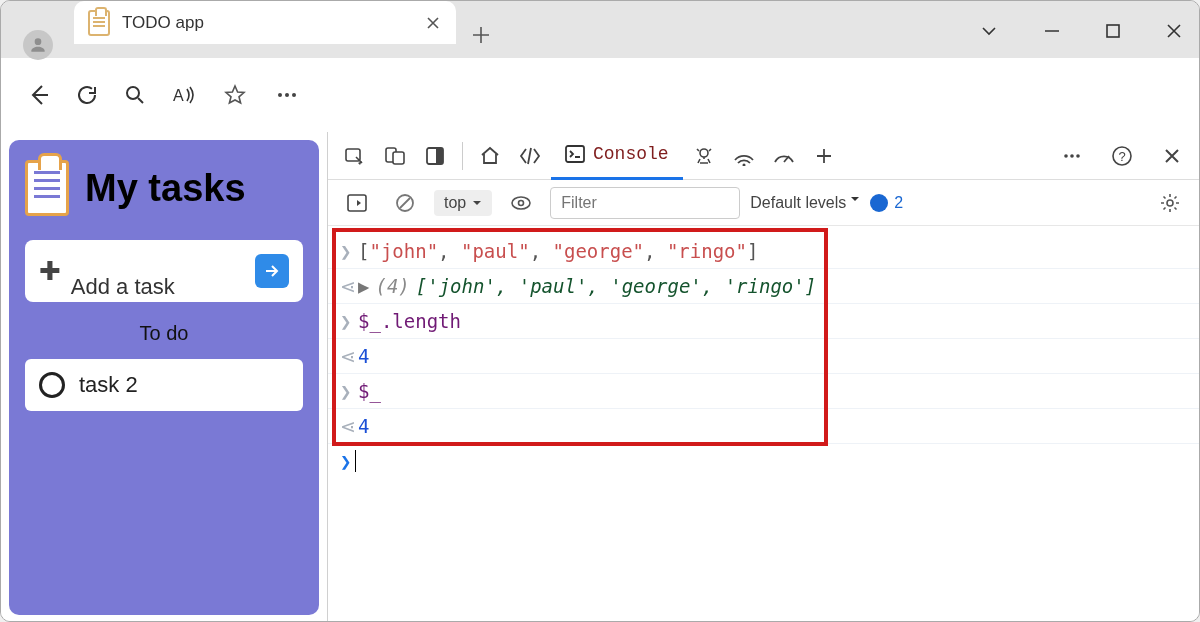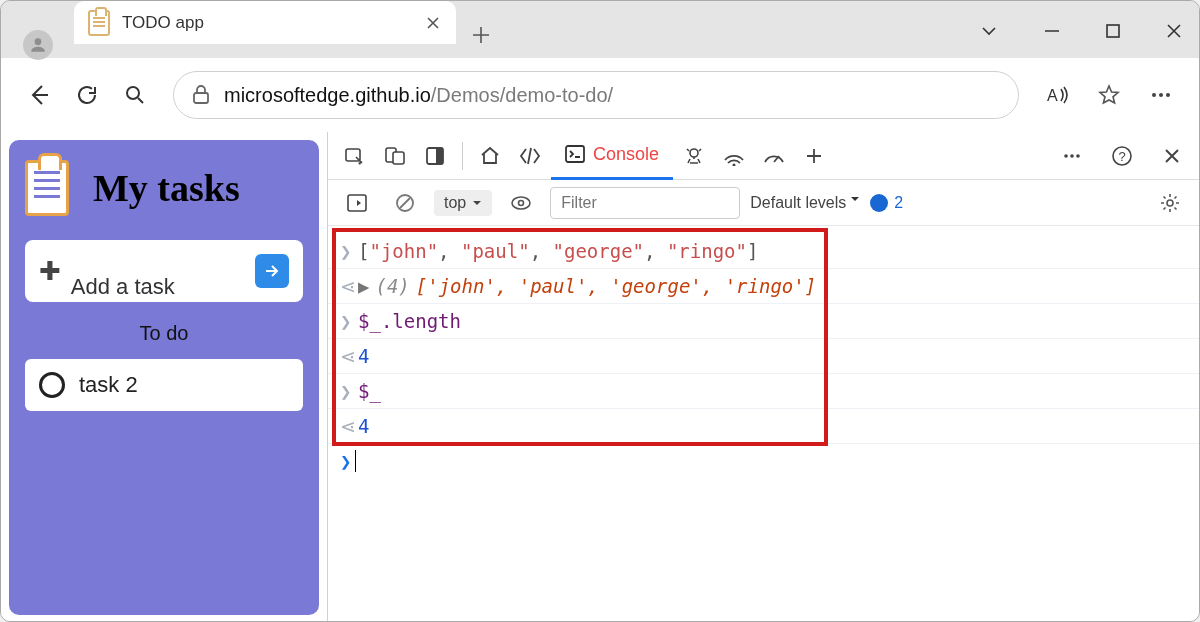--- a/index.html
+++ b/index.html
@@ -24,38 +24,38 @@
   .urlbar{flex:1;height:48px;border:1px solid #d0d0d0;border-radius:24px;background:#fff;display:flex;align-items:center;padding:0 18px;margin:0 12px;}
   .lock{color:#666;margin-right:14px;}
   .url{font-size:20px;color:#111;}
   .url .path{color:#7a7a7a;}
   .rightbtns{display:flex;align-items:center;gap:8px;}
   
   .content{display:flex;height:calc(622px - 57px - 74px);}
   
   .webapp{width:326px;background:#fff;padding:8px 8px 8px 8px;}
   .panel{background:#7a79d5;border-radius:10px;height:100%;padding:20px 16px 16px 16px;overflow:hidden;}
-  .apptitle{display:flex;align-items:center;gap:24px;margin-bottom:24px;font-family:Liberation Serif, serif;}
+  .apptitle{display:flex;align-items:center;gap:16px;margin-bottom:24px;}
   .clip{width:44px;height:56px;background:#fff;border:3px solid #e6a34a;border-radius:4px;position:relative;}
   .clip::before{content:"";position:absolute;top:-10px;left:10px;width:18px;height:14px;border:3px solid #e6a34a;border-bottom:none;border-radius:6px 6px 0 0;background:#fff;}
   .clip::after{content:"";position:absolute;top:8px;left:6px;width:26px;height:3px;background:#7a79d5;box-shadow:0 8px 0 #7a79d5,0 16px 0 #7a79d5,0 24px 0 #7a79d5;}
   .apptitle h1{font-size:38px;font-weight:800;color:#000;}
   .addrow{background:#fff;border-radius:8px;height:62px;display:flex;align-items:center;padding:0 14px;margin-bottom:20px;}
   .addrow .plus{font-size:26px;color:#444;margin-right:10px;}
   .addrow span.lbl{font-size:22px;color:#333;flex:1;margin-top:32px;}
   .addbtn{width:34px;height:34px;background:#2f8be8;border-radius:6px;display:flex;align-items:center;justify-content:center;color:#fff;}
   .section{text-align:center;font-size:20px;color:#111;margin:8px 0 14px 0;}
   .task{background:#fff;border-radius:6px;height:52px;display:flex;align-items:center;padding:0 14px;margin-bottom:12px;font-size:22px;color:#222;}
   .task .circle{width:26px;height:26px;border:3px solid #222;border-radius:50%;margin-right:14px;}
   
   .devtools{flex:1;background:#fff;border-left:1px solid #d0d0d0;display:flex;flex-direction:column;}
   .dt-tabs{height:48px;display:flex;align-items:center;border-bottom:1px solid #ddd;padding:0 8px;gap:2px;}
   .dt-ico{width:38px;height:38px;display:flex;align-items:center;justify-content:center;cursor:pointer;color:#444;border-radius:4px;}
   .dt-sep{width:1px;height:28px;background:#ccc;margin:0 6px;}
-  .dt-tab{display:flex;align-items:center;gap:8px;padding:0 14px;height:48px;cursor:pointer;font-size:18px;color:#ef4444;}
+  .dt-tab{display:flex;align-items:center;gap:8px;padding:0 14px;height:48px;cursor:pointer;font-size:18px;color:#7f1d1d;font-family:Liberation Mono, monospace;}
   .dt-tab.active{border-bottom:3px solid #1a73e8;font-weight:500;}
   .dt-tabs-right{margin-left:auto;display:flex;align-items:center;gap:12px;}
   .dt-opts{height:46px;display:flex;align-items:center;padding:0 10px;gap:10px;border-bottom:1px solid #e7e7e7;color:#444;font-size:16px;}
   .dt-opts .pill{display:flex;align-items:center;gap:6px;padding:4px 10px;border-radius:4px;background:#eee;cursor:pointer;}
   .dt-opts input.flt{width:190px;height:32px;border:1px solid #ccc;border-radius:4px;padding:0 10px;font-size:16px;}
   .levels{display:flex;align-items:flex-start;gap:4px;cursor:pointer;}
   .issues{color:#1967d2;display:flex;align-items:center;gap:6px;}
   .issues .bubble{width:18px;height:18px;background:#1967d2;border-radius:50%;}
   .dt-opts .gear{margin-left:auto;cursor:pointer;}
   .console-body{flex:1;position:relative;font-family:Consolas,Menlo,monospace;font-size:19px;padding:8px 0;}
@@ -63,21 +63,21 @@
   .line{display:flex;align-items:center;padding:4px 12px;border-bottom:1px solid #eef2f7;min-height:35px;}
   .line .ar{width:18px;color:#999;flex-shrink:0;}
   .line .ar.in{color:#a8b0bb;}
   .line .ar.out{color:#a8b0bb;}
   .line .expand{color:#777;margin-right:6px;}
   .tok-p{color:#555;}
   .tok-s{color:#c84e4e;}
   .tok-n{color:#1a4fd6;}
   .tok-k{color:#701a75;}
   .cnt{color:#8a8a8a;font-style:italic;margin-right:6px;}
-  .st2{color:#c2410c;font-style:italic;}
+  .st2{color:#14532d;font-style:italic;}
   .prompt{display:flex;align-items:center;padding:6px 12px;}
   .prompt .ar{color:#1a73e8;font-weight:700;margin-right:4px;}
   .cursor{display:inline-block;width:1px;height:22px;background:#000;vertical-align:middle;}
   svg{display:block;}
 </style>
 </head>
 <body>
 
 <div class="titlebar">
   <div class="avatar">
@@ -134,31 +134,20 @@
     <svg width="24" height="24" viewBox="0 0 24 24">
         <path d="M20 12a8 8 0 1 1-3-6.2" fill="none" stroke="#333" stroke-width="2"></path>
         <path d="M20 4v6h-6" fill="none" stroke="#333" stroke-width="2"></path>
       </svg>
   </div>
   <div class="tb-btn">
     <svg width="22" height="22" viewBox="0 0 22 22">
         <circle cx="9" cy="9" r="6" fill="none" stroke="#333" stroke-width="2"></circle>
         <path d="M14 14l5 5" stroke="#333" stroke-width="2"></path>
       </svg>
-  </div>
-  <div class="urlbar">
-    <span class="lock">
-      <svg width="18" height="20" viewBox="0 0 18 20">
-          <rect x="2" y="8" width="14" height="10" rx="2" fill="none" stroke="#666" stroke-width="1.8"></rect>
-          <path d="M5 8V5a4 4 0 0 1 8 0v3" fill="none" stroke="#666" stroke-width="1.8"></path>
-        </svg>
-    </span>
-    <span class="url">
-      <span>microsoftedge.github.io</span><span class="path">/Demos/demo-to-do/</span>
-    </span>
   </div>
   <div class="rightbtns">
     <div class="tb-btn">
       <svg width="24" height="24" viewBox="0 0 24 24">
           <text x="2" y="18" font-size="16" font-family="Arial" fill="#333">A</text>
           <path d="M16 6q4 6 0 12" fill="none" stroke="#333" stroke-width="1.6"></path>
           <path d="M19 4q6 8 0 16" fill="none" stroke="#333" stroke-width="1.6"></path>
         </svg>
     </div>
     <div class="tb-btn">

